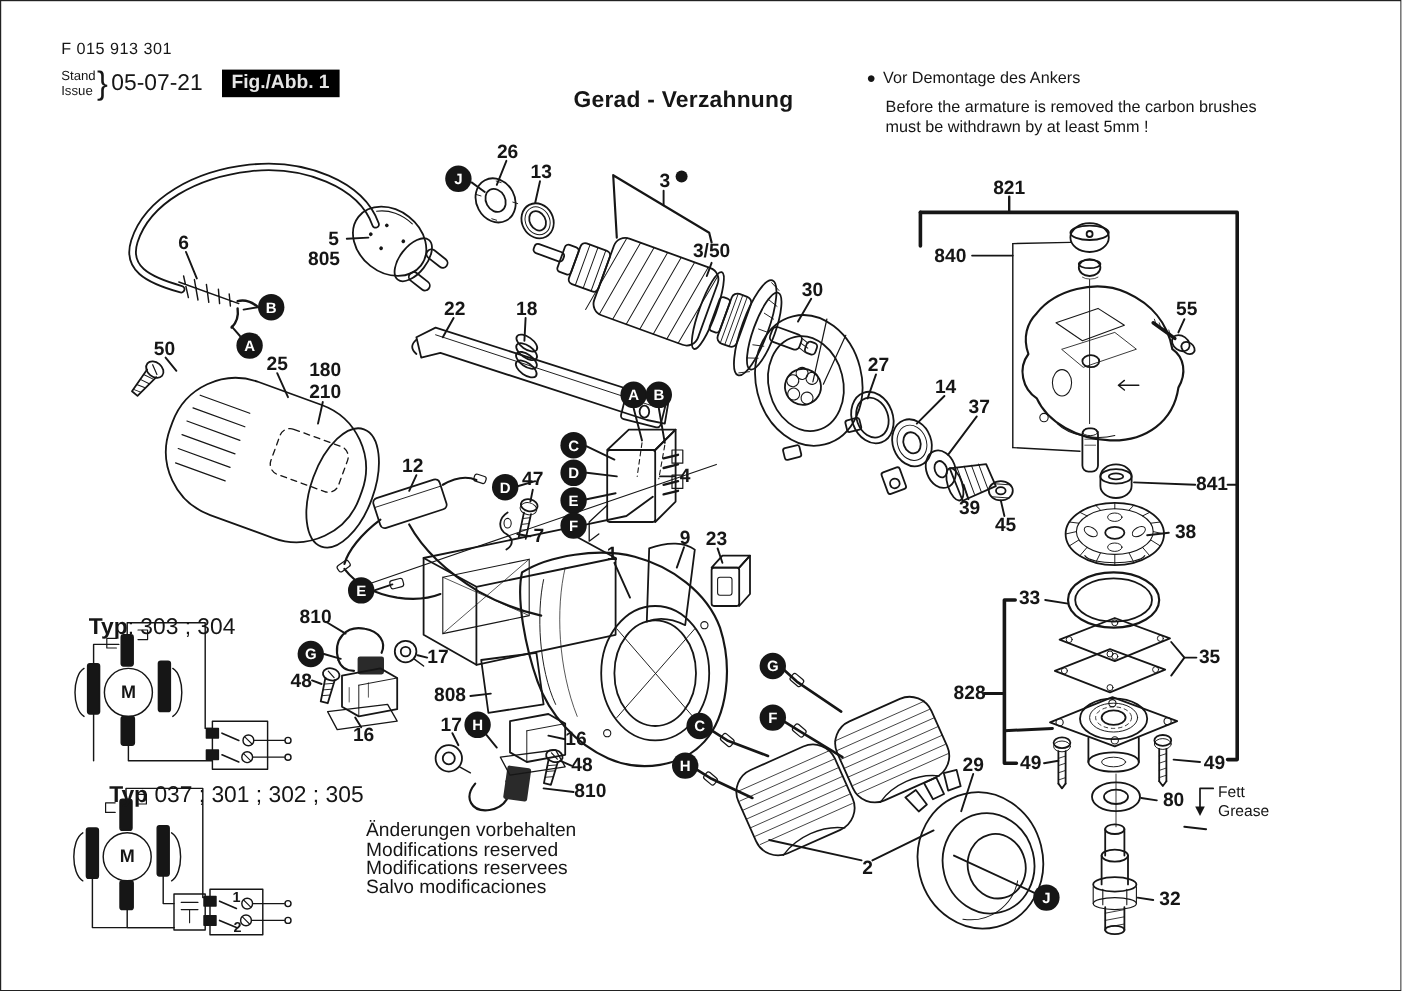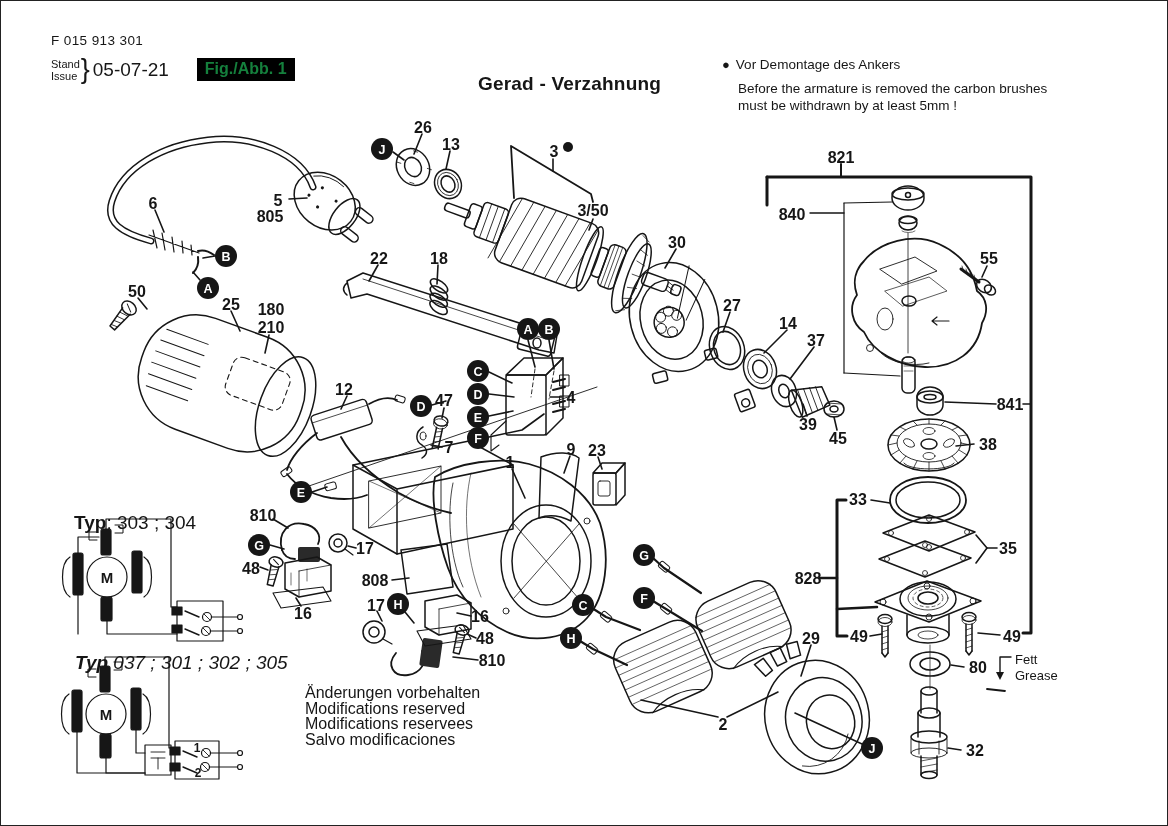--- a/index.html
+++ b/index.html
@@ -5,31 +5,31 @@
   html,body{margin:0;padding:0;background:#fff;}
   .page{position:relative;width:1166px;height:824px;background:#fff;border:1px solid #222;
         font-family:"Liberation Sans",sans-serif;color:#161616;overflow:hidden;}
   svg{position:absolute;left:0;top:0;}
   .hdr-left{position:absolute;left:50px;top:32px;}
   .pn{font-size:13.5px;letter-spacing:.4px;}
   .stand-row{display:flex;align-items:center;margin-top:6px;}
   .stand-col{font-size:11px;line-height:12px;}
   .brace{font-size:27px;font-weight:400;margin:0 3px 0 1px;}
   .date{font-size:19px;}
-  .figbox{background:#000;color:#15803d;font-weight:bold;font-size:16px;padding:2px 8px 3px 8px;margin-left:28px;text-align:right;}
+  .figbox{background:#000;color:#e5e5e5;font-weight:bold;font-size:16px;padding:2px 8px 3px 8px;margin-left:16px;text-align:right;}
   .title{position:absolute;left:477px;top:52px;font-size:19px;font-weight:bold;letter-spacing:.2px;margin-top:20px;}
   .notice{position:absolute;left:721px;top:55px;font-size:13.5px;line-height:17px;width:430px;}
   .notice .row{display:flex;}
   .bullet{margin-right:6px;font-size:13px;}
   .indent{margin-left:16px;}
   .n-en{margin-top:7px;}
   .typ{position:absolute;font-size:19px;}
   .typ b{font-weight:bold;}
   .typ1{left:73px;top:511px;}
-  .typ2{left:74px;top:651px;font-style:italic;}
+  .typ2{left:90px;top:651px;}
   .footer{position:absolute;left:304px;top:684px;font-size:16px;line-height:15.5px;}
   .grease{position:absolute;left:1014px;top:651px;font-size:13px;line-height:16px;}
   .plabel{font-family:"Liberation Sans",sans-serif;font-size:16px;font-weight:bold;fill:#161616;
           text-anchor:middle;dominant-baseline:central;}
   .plabel.schem{font-size:15px;}
   .plabel.small{font-size:12px;}
   .clabel{font-family:"Liberation Sans",sans-serif;font-size:12.5px;font-weight:bold;fill:#ffffff;
           text-anchor:middle;dominant-baseline:central;}
 </style>
 </head>

